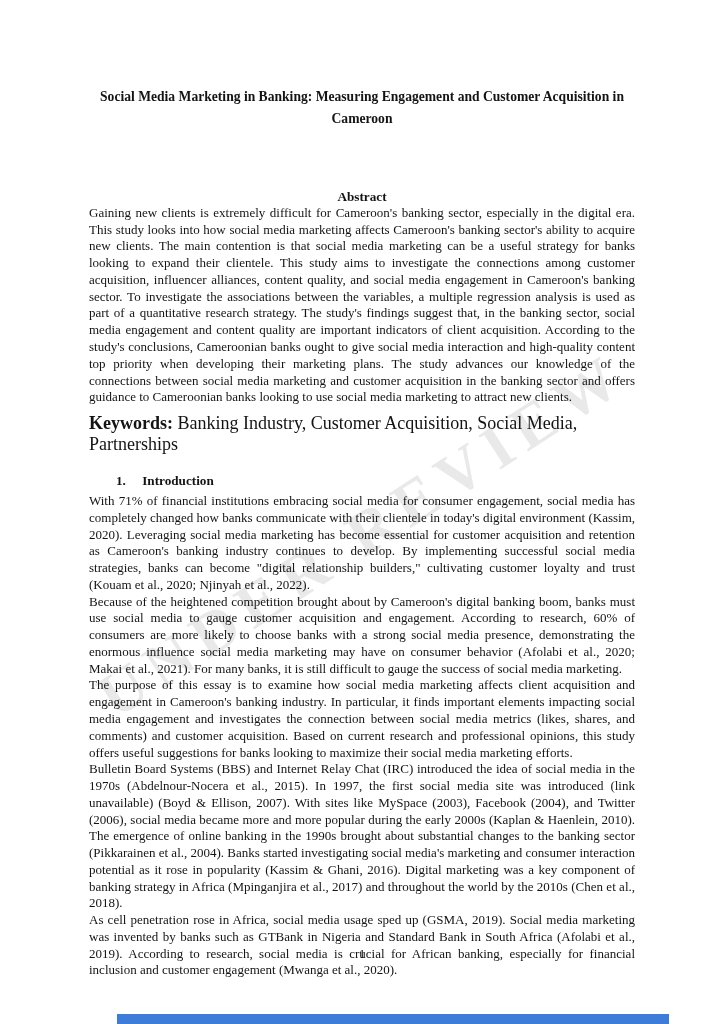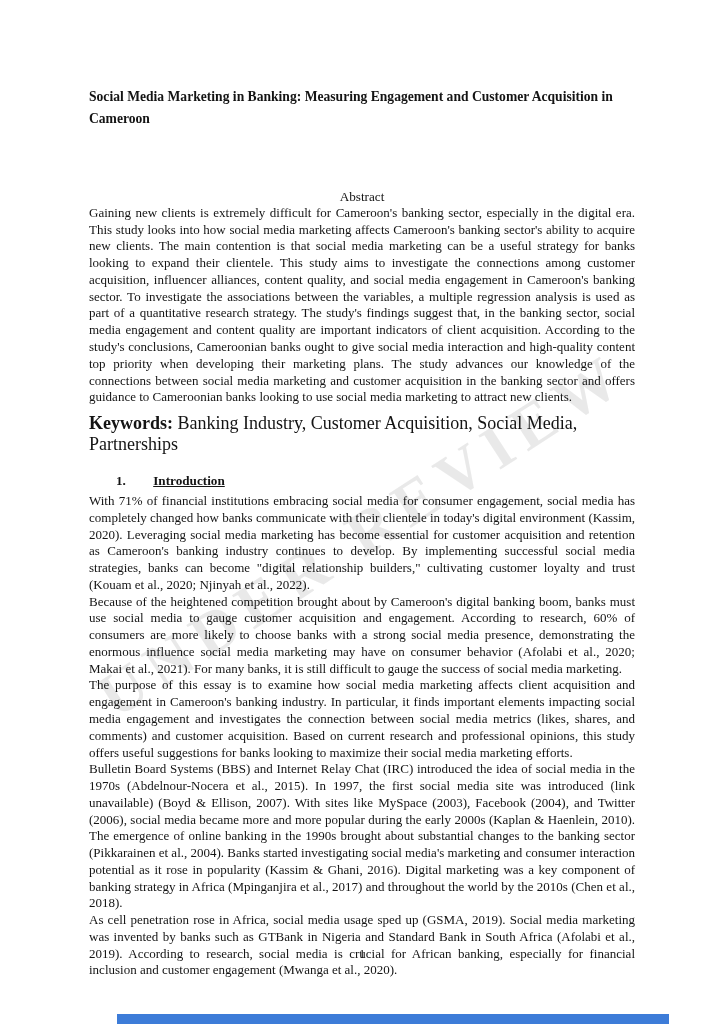--- a/index.html
+++ b/index.html
@@ -29,47 +29,48 @@
   }
   .content {
     position: absolute;
     left: 89px;
     top: 0;
     width: 546px;
     z-index: 1;
   }
   .title {
     margin-top: 86px;
+    text-align: center;
     font-weight: bold;
     font-size: 13.6px;
     line-height: 1.65;
   }
   .title span { display: block; }
   .abstract-heading {
     margin-top: 58px;
     text-align: center;
-    font-weight: normal;
+    font-weight: bold;
     font-size: 13.2px;
   }
   .para {
     font-size: 13px;
     line-height: 1.29;
     text-align: justify;
     margin: 0;
   }
   .abstract { }
   .keywords { margin-top: 7px; font-size: 18px; }
   .keywords b { font-weight: bold; }
   .section-heading {
     margin-top: 13px;
     font-weight: bold;
     font-size: 13.2px;
     padding-left: 27px;
   }
-  .section-heading .sec-label { margin-left: 24px; text-decoration: underline; }
+  .section-heading .sec-label { margin-left: 13px; }
   .intro { margin-top: 4px; }
   .page-number {
     position: absolute;
     left: 0;
     width: 724px;
     bottom: 62px;
     text-align: center;
     font-size: 12.5px;
     z-index: 1;
   }

